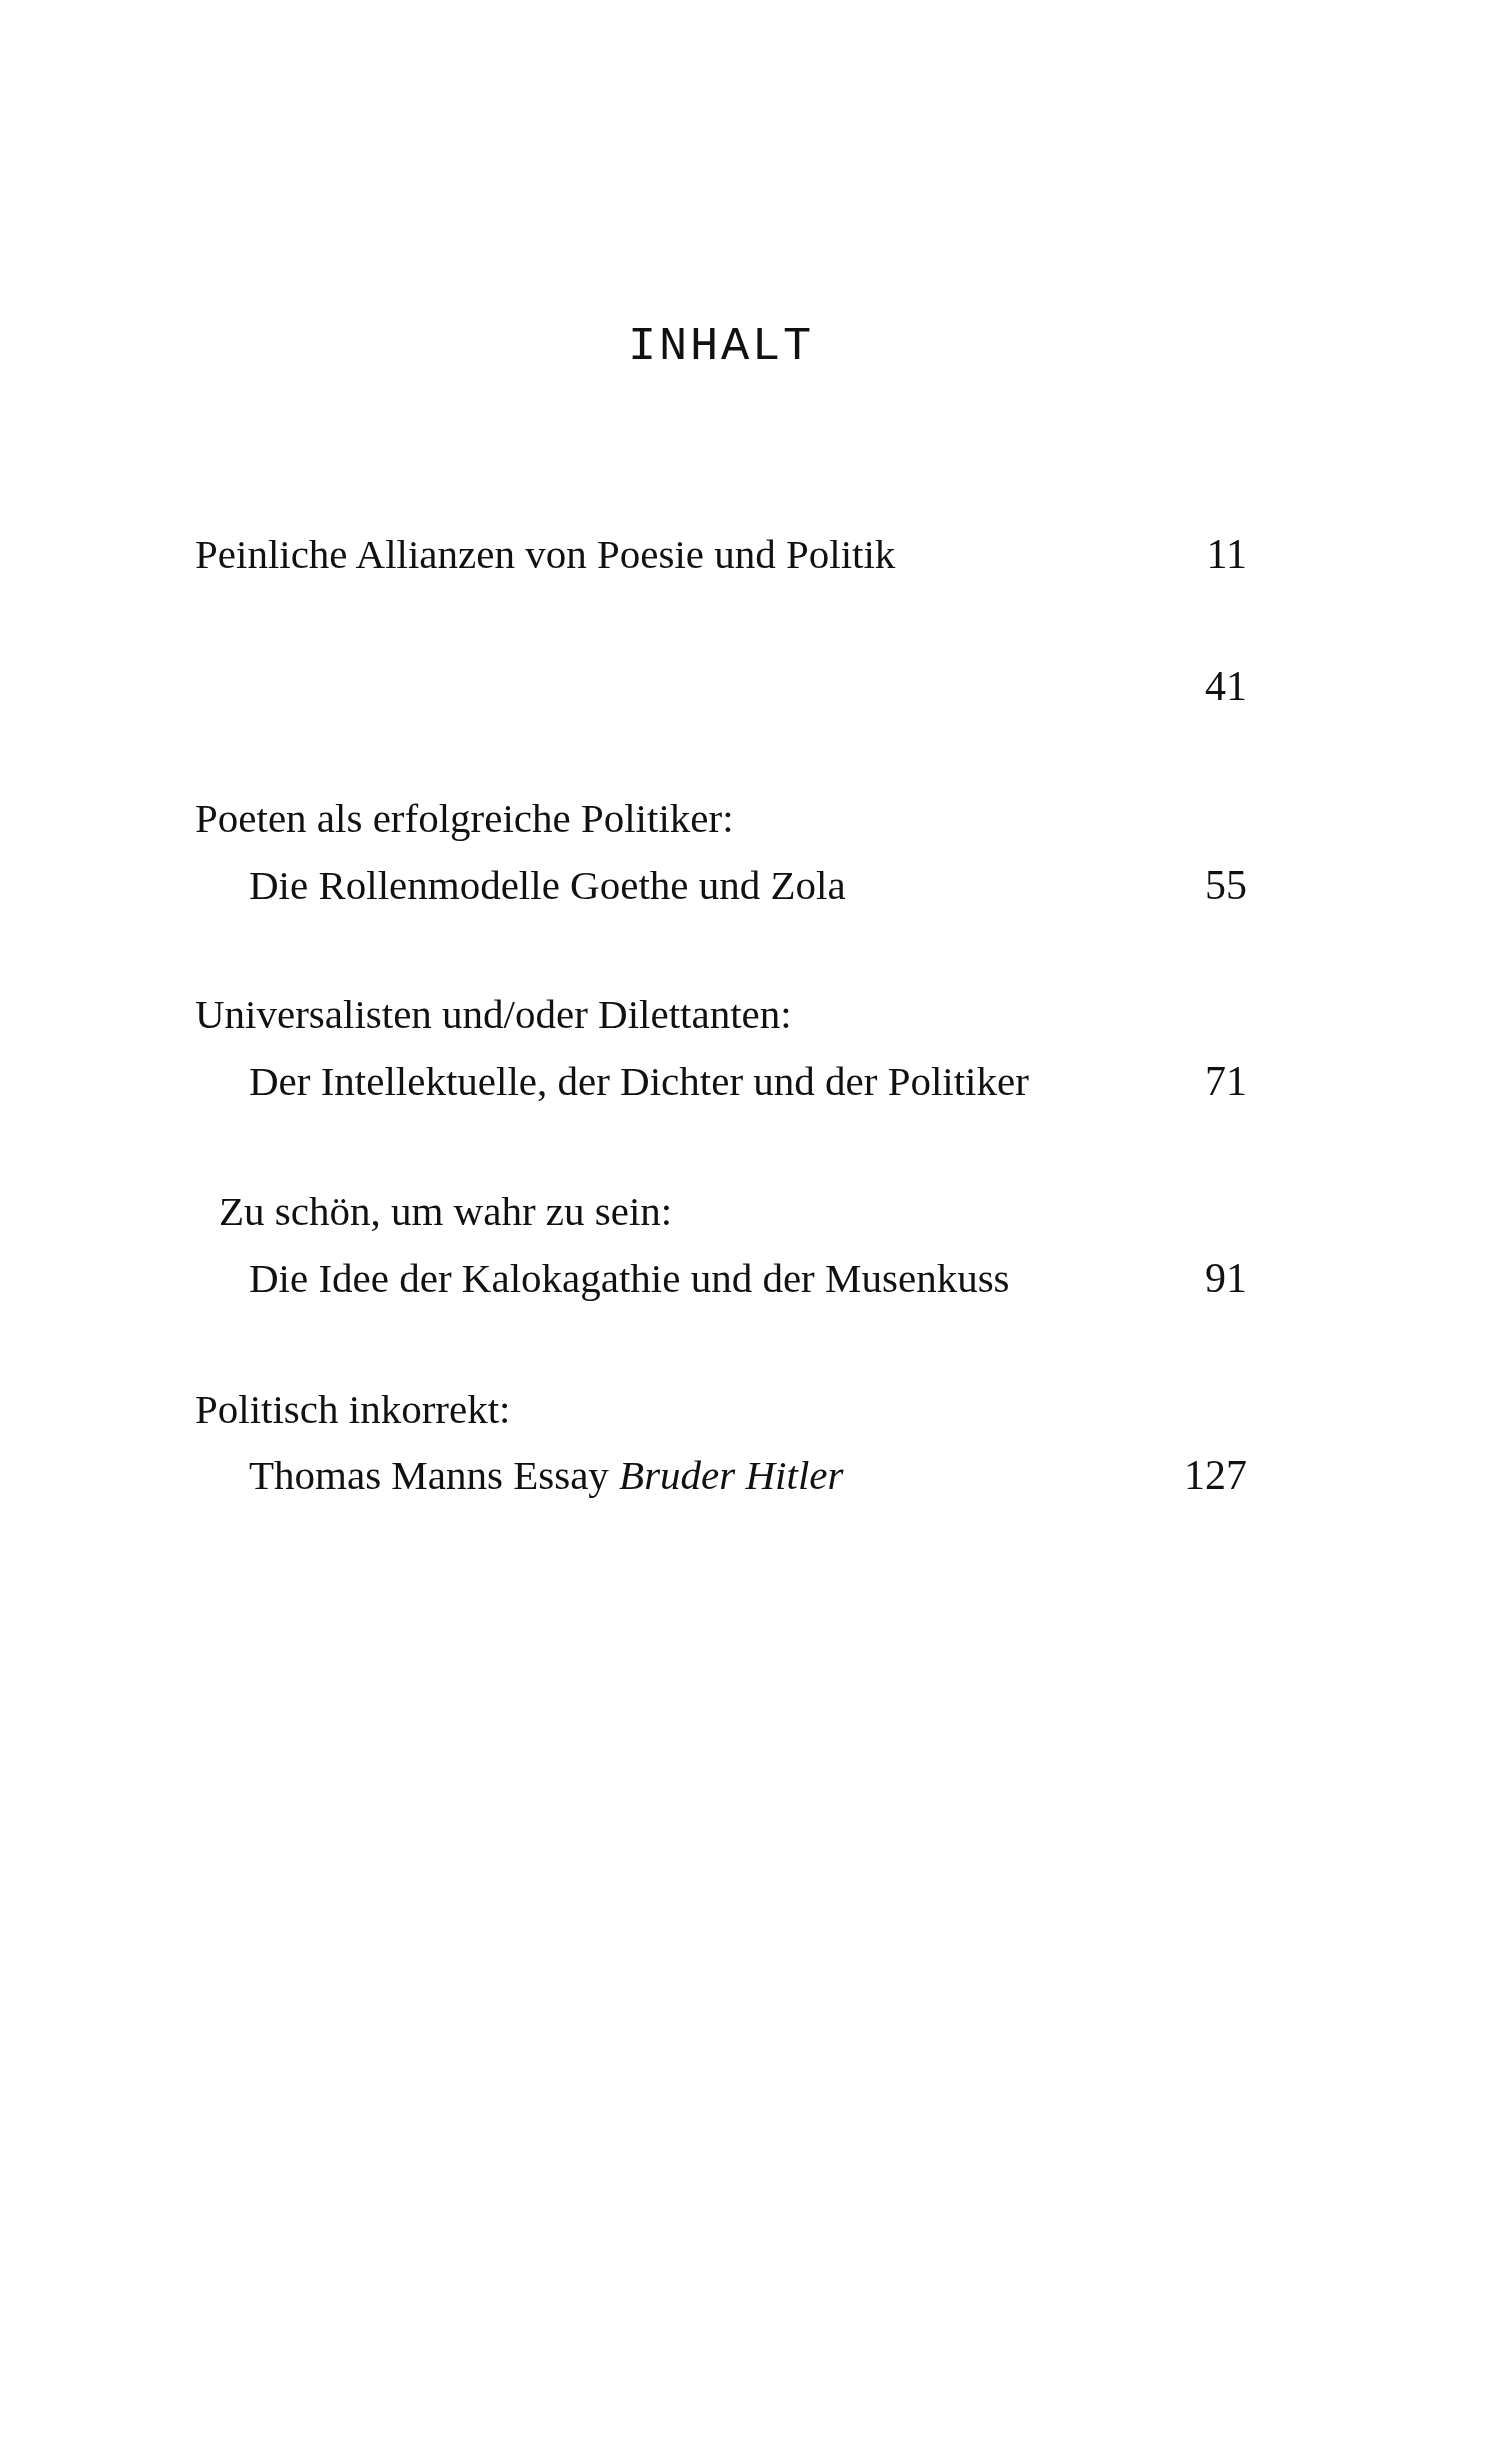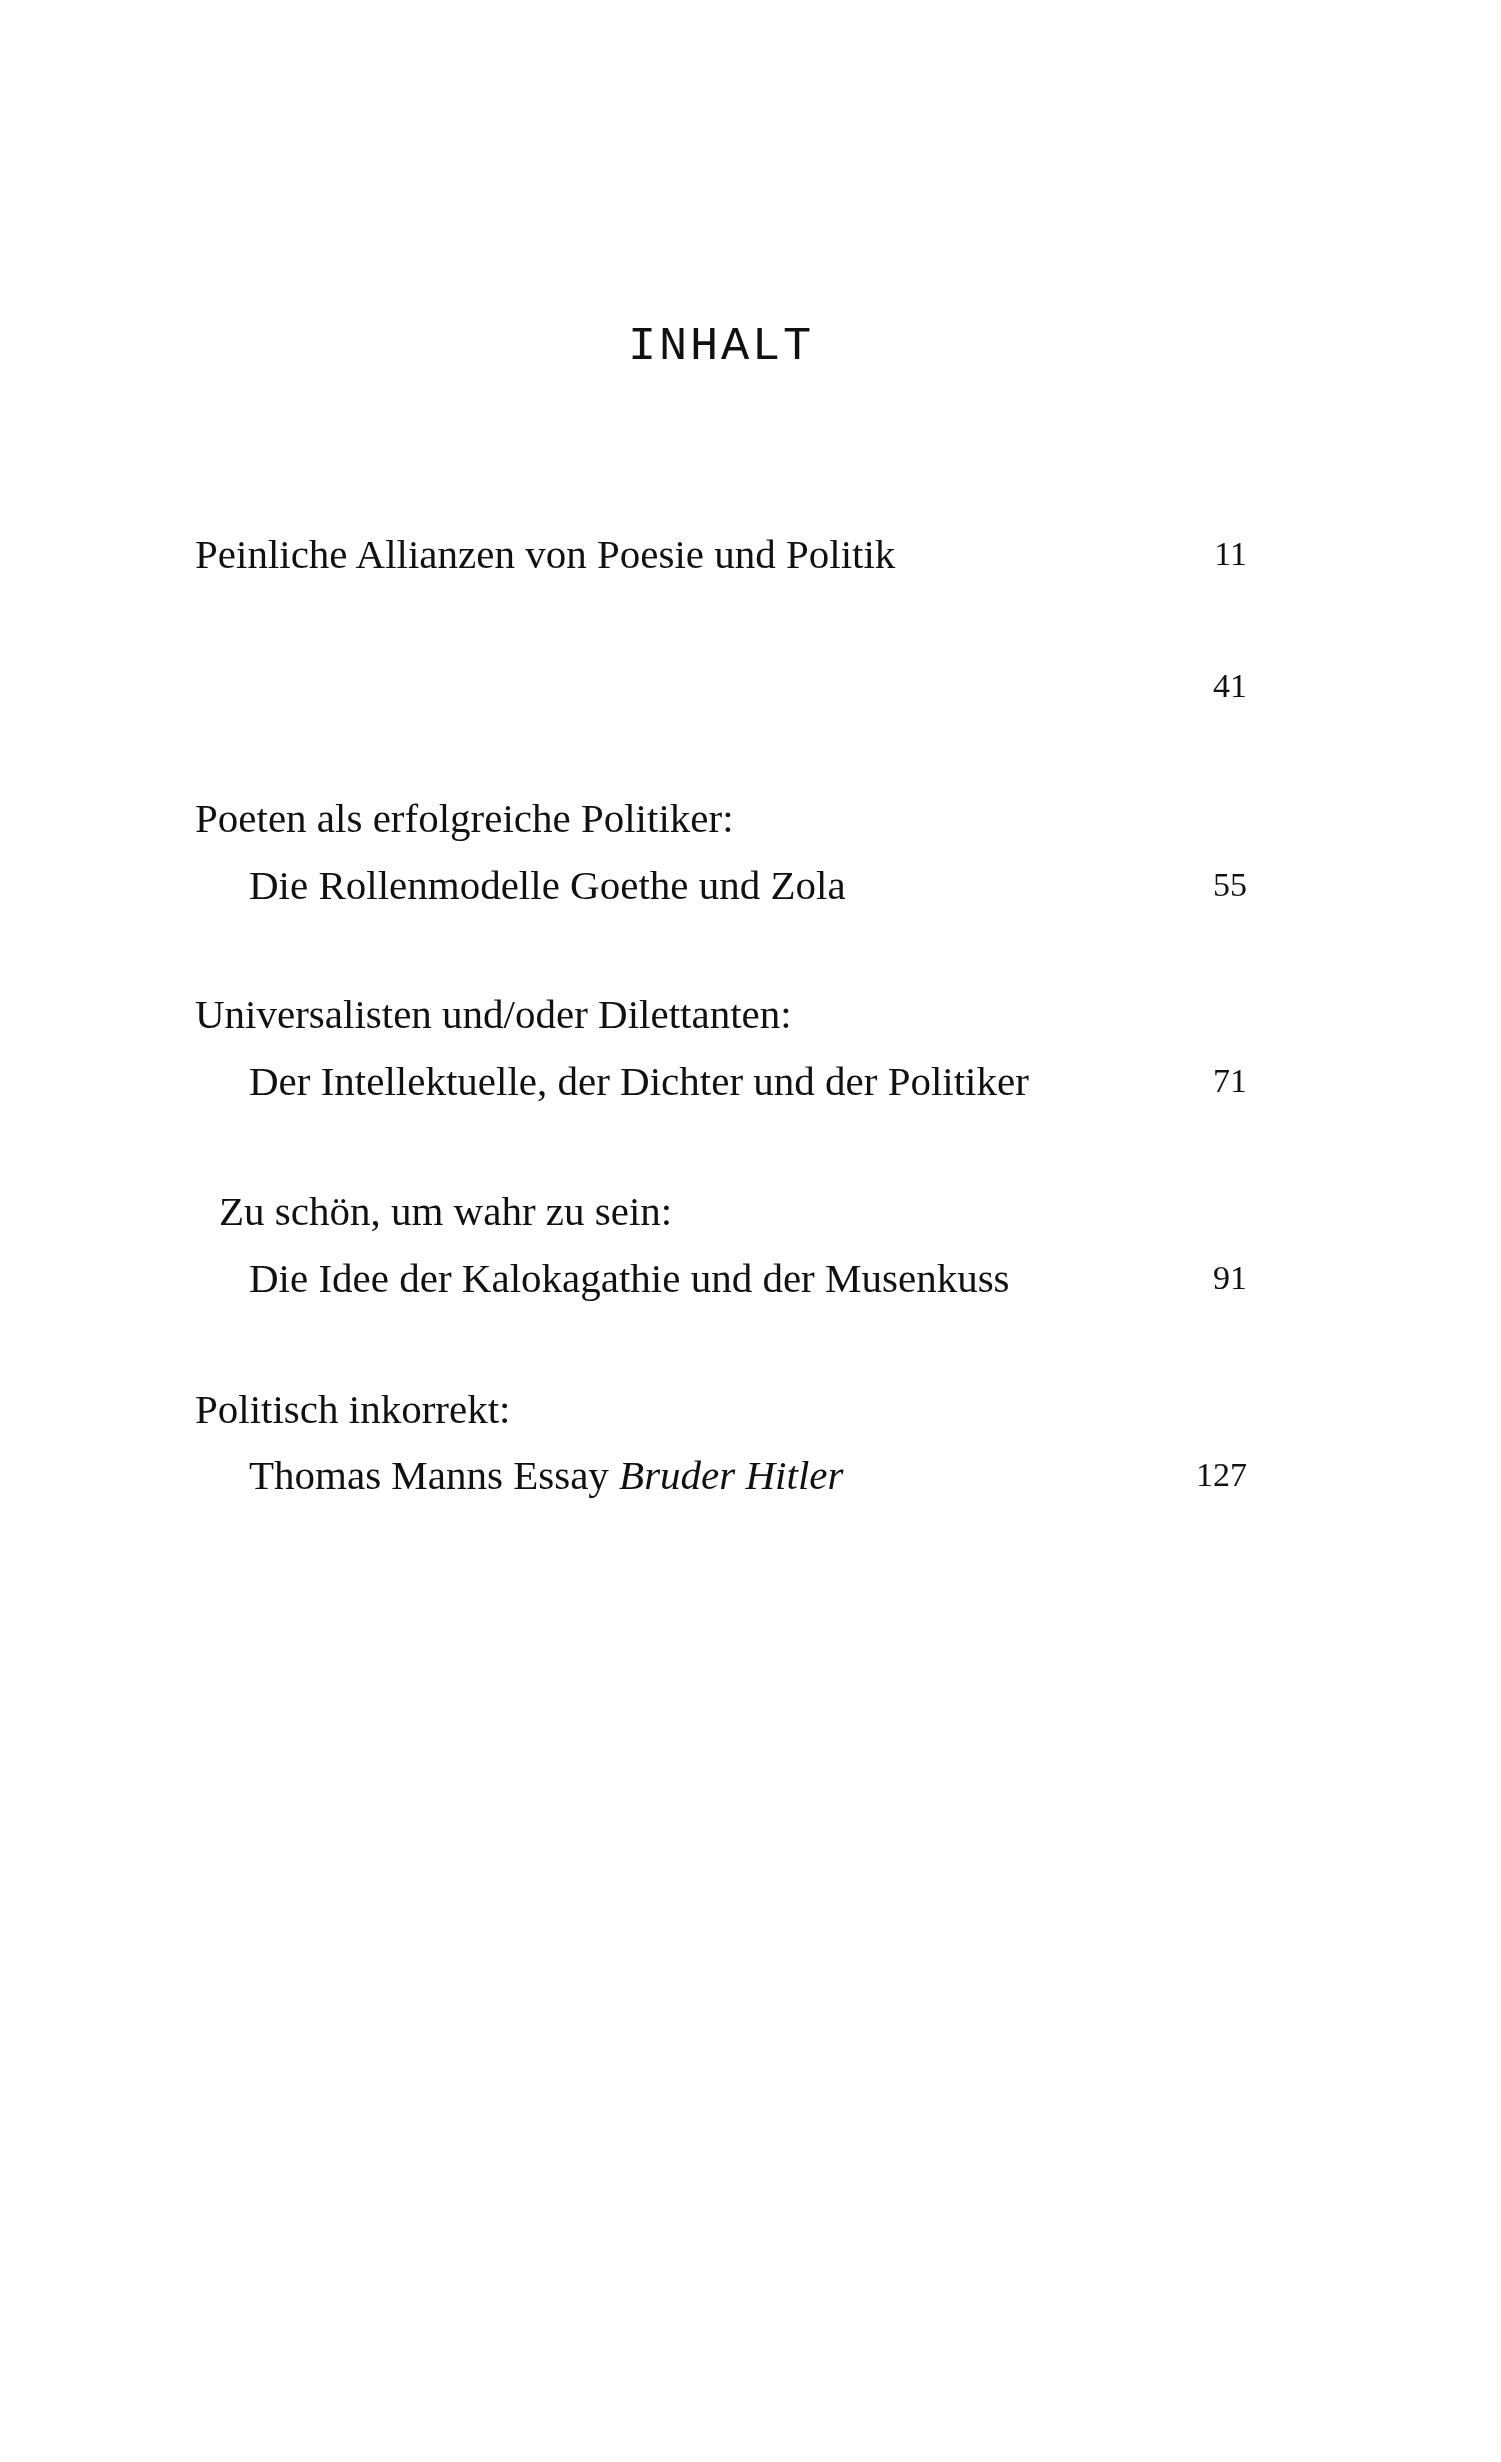--- a/index.html
+++ b/index.html
@@ -13,21 +13,21 @@
     }
     .toc-line {
       position: absolute; left: 195px; width: 1052px; height: 56px;
       font-family: "Liberation Serif", "DejaVu Serif", serif;
       font-size: 41px; line-height: 56px;
     }
     .toc-line .txt { position: absolute; left: 0; top: 0; white-space: nowrap; }
     .toc-line.sub .txt { left: 54px; }
     .toc-line .pg {
       position: absolute; right: 0; top: 0; white-space: nowrap;
-      font-size: 34px;
+      font-size: 42px;
     }
     .it { font-style: italic; }
     .entry { cursor: pointer; }
   </style>
 </head>
 <body>
 
 <div class="page-title">INHALT</div>
 
 <div class="entry">

